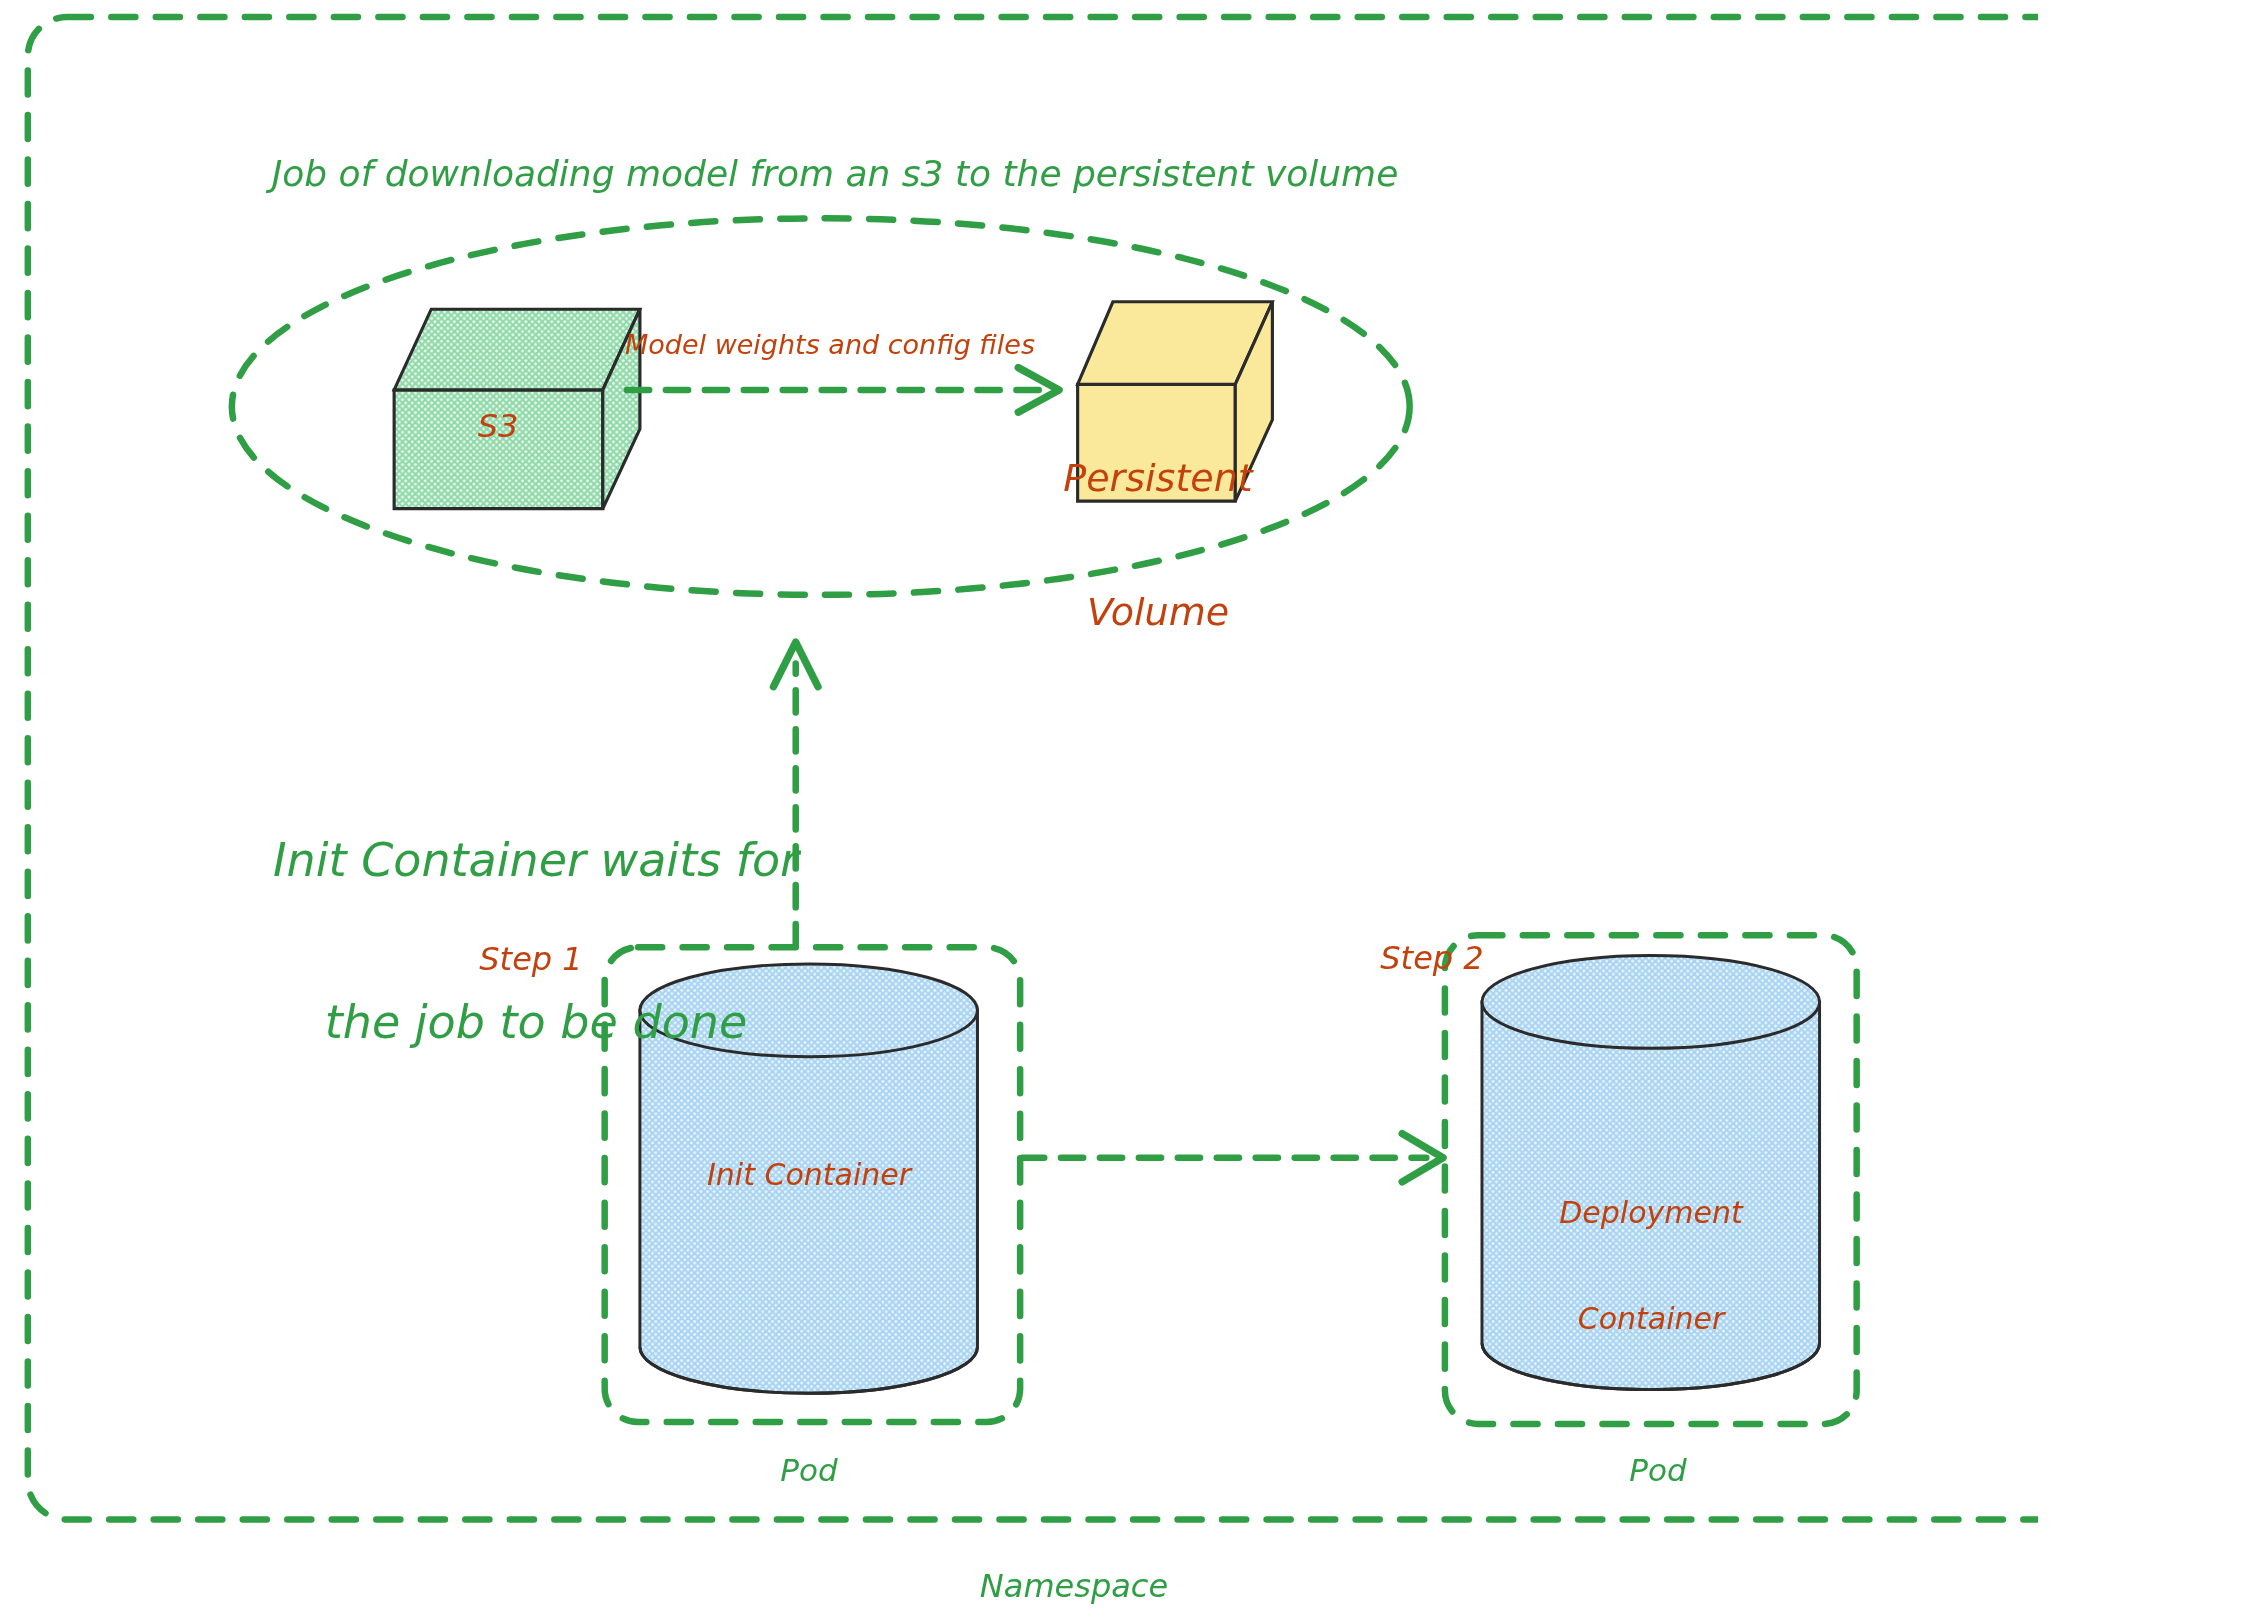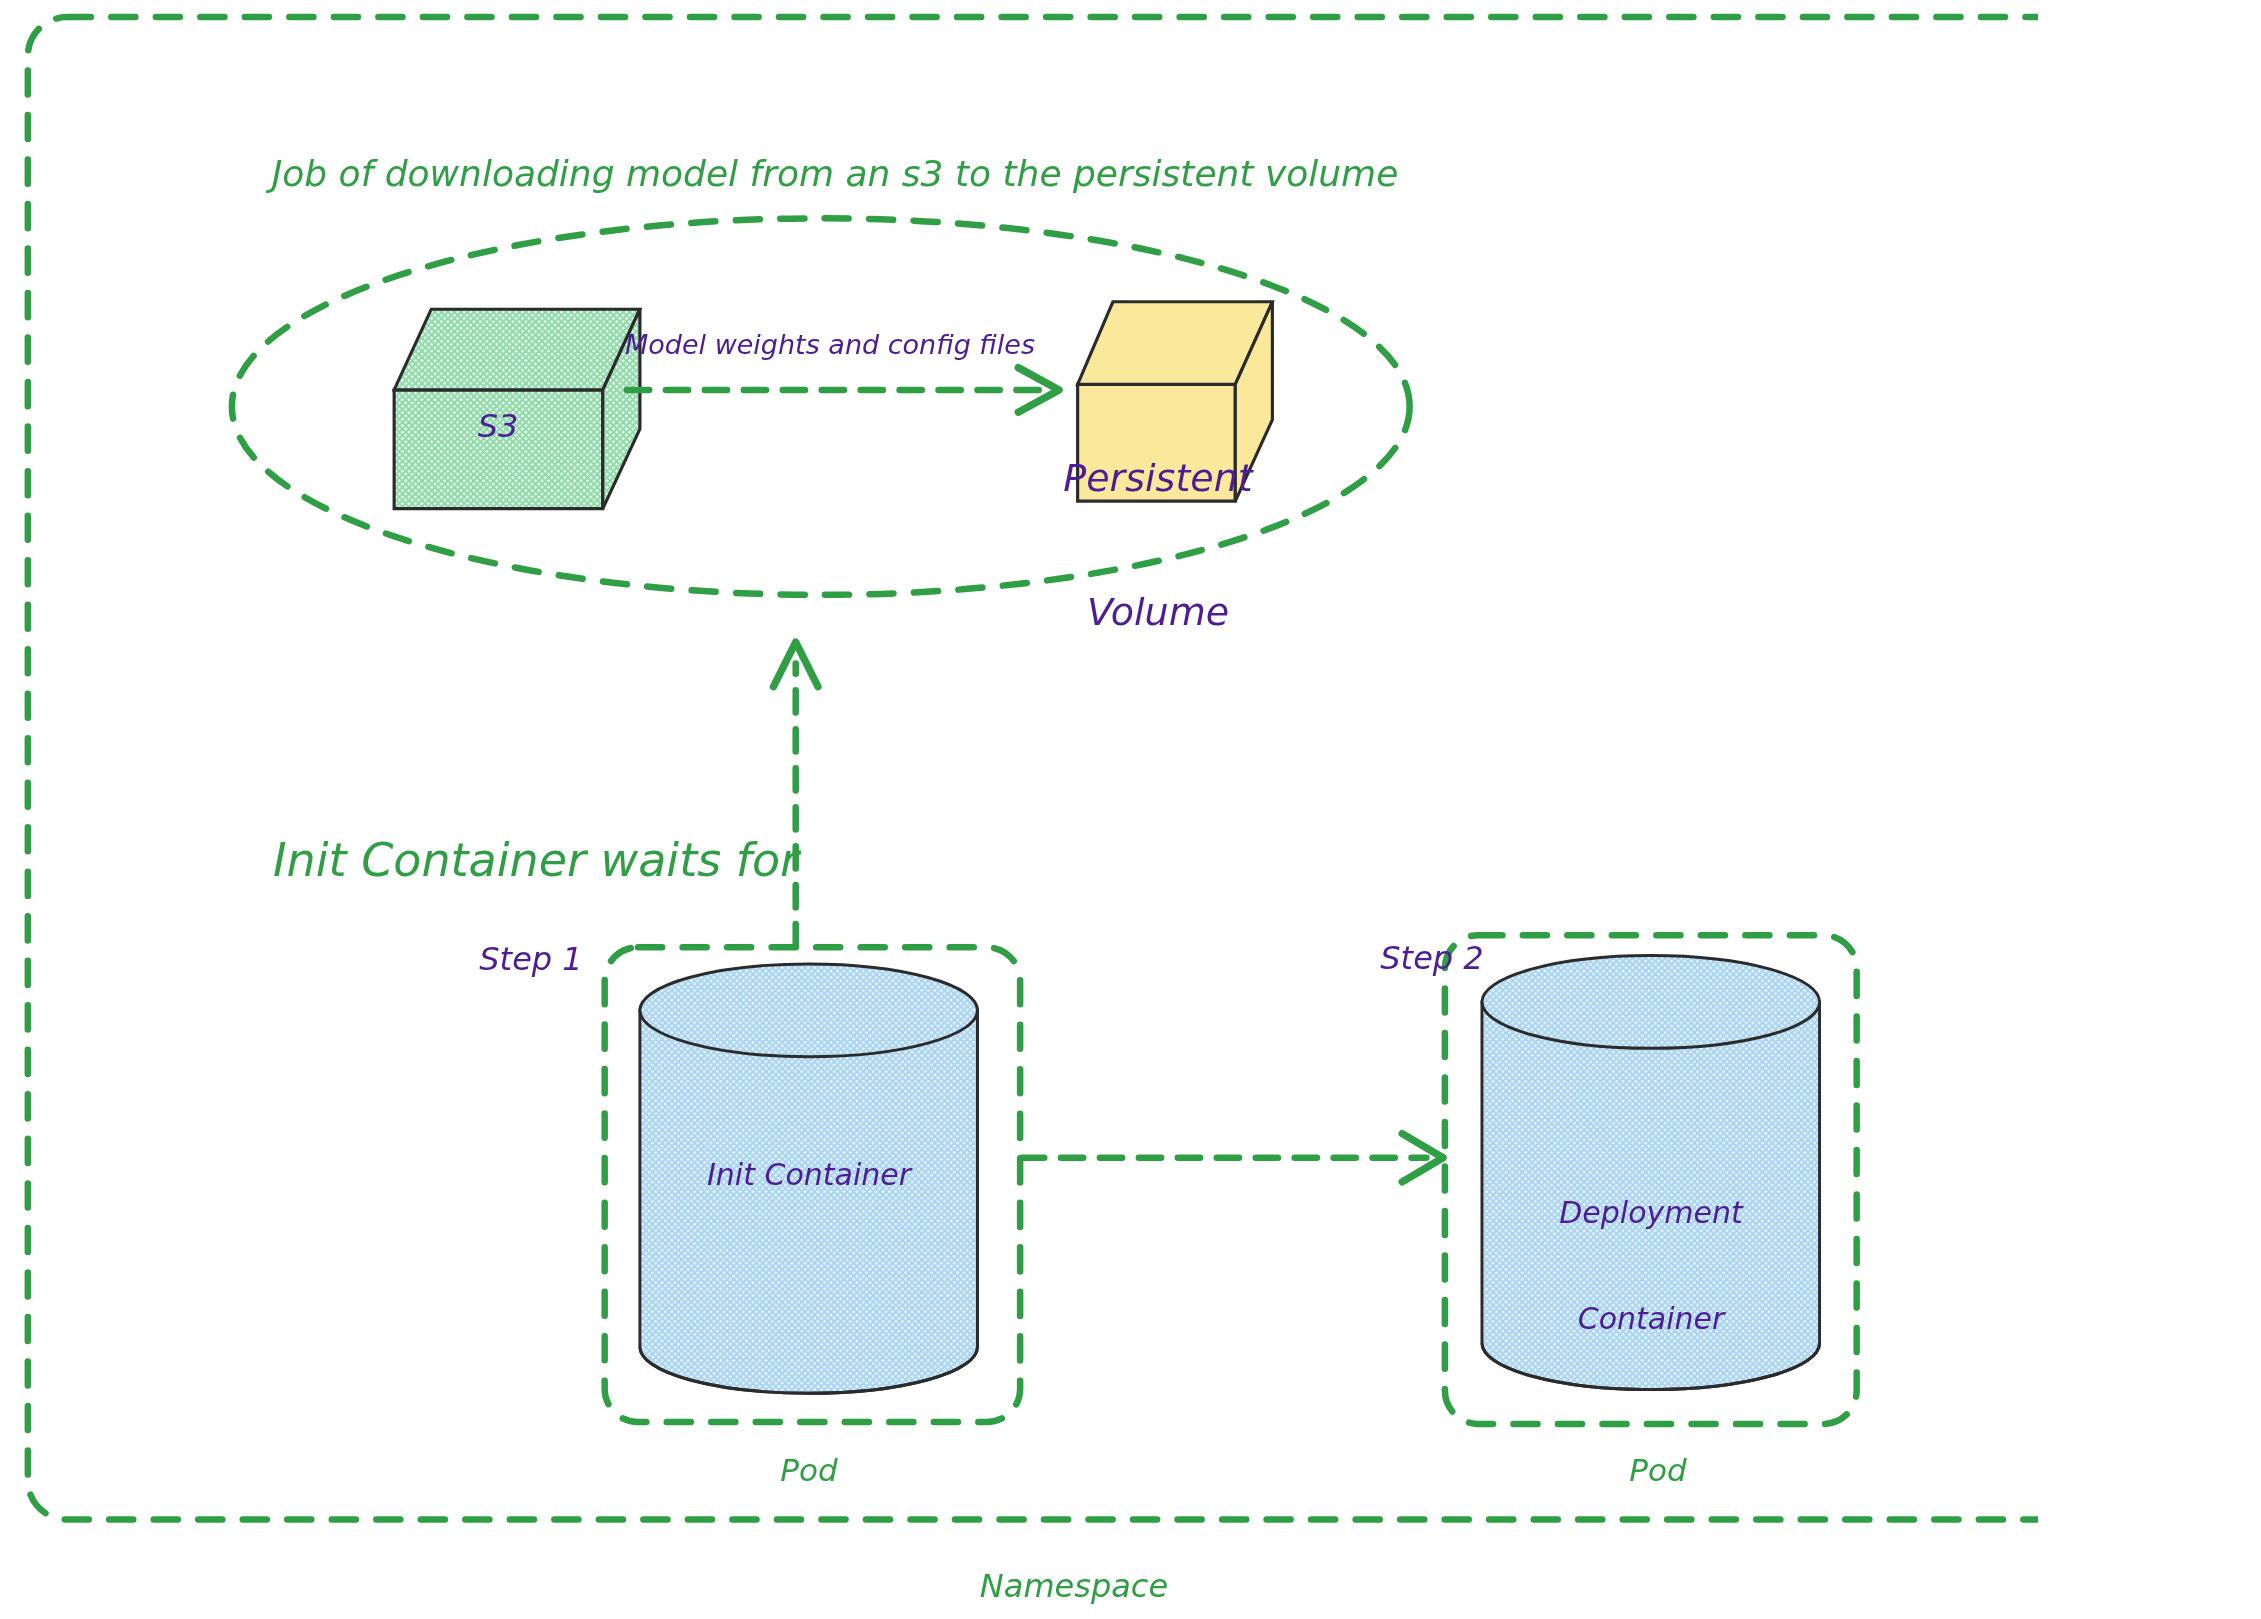--- a/index.html
+++ b/index.html
@@ -30,21 +30,21 @@
   }
   .lbl {
     position: absolute;
     white-space: pre;
     line-height: 1.18;
   }
   .lbl-green {
     color: #2F9E44;
   }
   .lbl-black {
-    color: #4c1d95;
+    color: #c2410c;
   }
   .center {
     text-align: center;
     transform: translateX(-50%);
   }
 </style>
 </head>
 <body>
 
 <div id="canvas">
@@ -125,20 +125,21 @@
 
   <div class="lbl hand lbl-black center" style="left:498px; top:408px; font-size:32px;">S3</div>
 
   <div class="lbl hand lbl-black center" style="left:1158px; top:366px; font-size:38px; text-align:center;">
     <div>Persistent</div>
     <div>Volume</div>
   </div>
 
   <div class="lbl hand lbl-green center" style="left:536px; top:724px; font-size:46px; text-align:center;">
     <div>Init Container waits for</div>
+    <div>the job to be done</div>
   </div>
 
   <div class="lbl hand lbl-black center" style="left:531px; top:941px; font-size:32px;">Step 1</div>
 
   <div class="lbl hand lbl-black center" style="left:809px; top:1116px; font-size:30px;margin-top:41px;">Init Container</div>
 
   <div class="lbl hand lbl-green center" style="left:809px; top:1452px; font-size:31px;">Pod</div>
 
   <div class="lbl hand lbl-black center" style="left:1432px; top:940px; font-size:32px;">Step 2</div>
 

